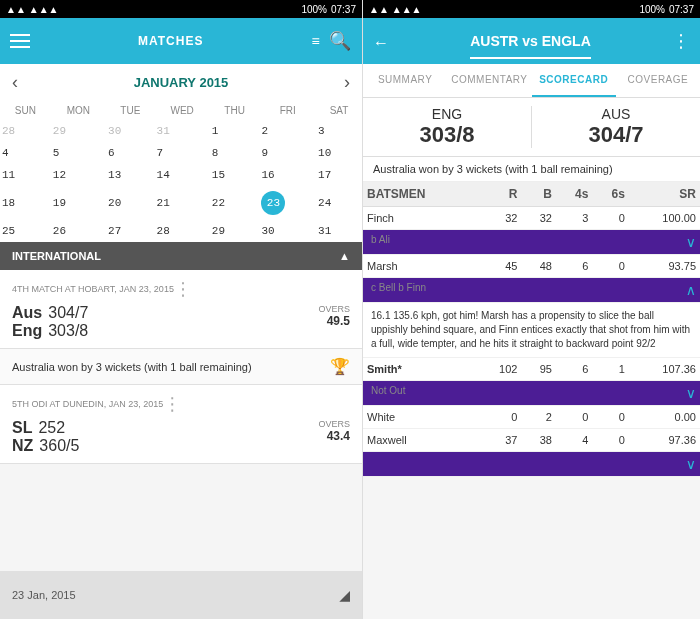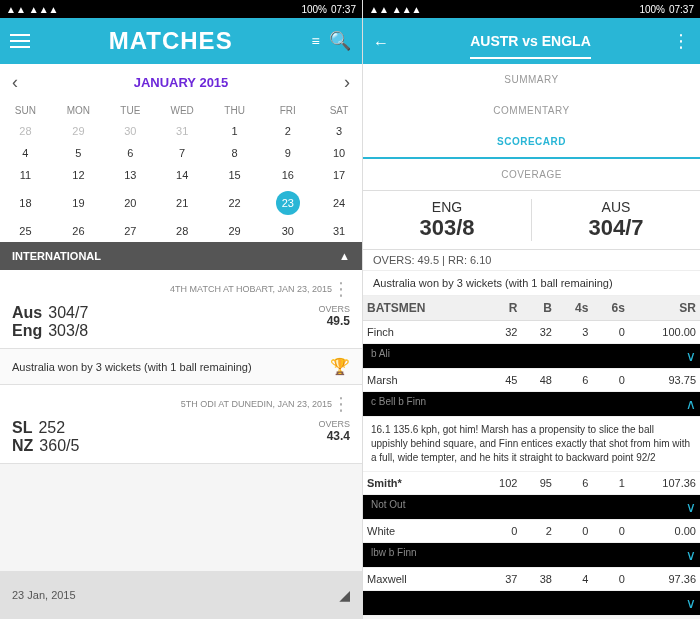--- a/index.html
+++ b/index.html
@@ -6,41 +6,41 @@
     body { width: 700px; height: 619px; font-family: Arial, sans-serif; display: flex; overflow: hidden; }
 
     
     .left-panel { width: 362px; height: 619px; background: #f5f5f5; display: flex; flex-direction: column; overflow: hidden; }
 
     .status-bar-left { background: #000; color: #fff; font-size: 10px; display: flex; justify-content: space-between; align-items: center; padding: 2px 6px; height: 18px; }
 
     .top-bar-left { background: #29b6d6; display: flex; align-items: center; justify-content: space-between; padding: 0 10px; height: 46px; }
     .hamburger-icon { display: flex; flex-direction: column; gap: 4px; cursor: pointer; }
     .hamburger-icon span { display: block; width: 20px; height: 2px; background: #fff; }
-    .matches-title { color: #fff; font-size: 24px; font-weight: bold; letter-spacing: 1px; }
+    .matches-title { color: #fff; font-size: 12px; font-weight: bold; letter-spacing: 1px; }
     .top-bar-left-right { display: flex; align-items: center; gap: 10px; }
     .search-icon-left { color: #fff; font-size: 18px; cursor: pointer; }
 
     
     .calendar { background: #fff; }
     .calendar-header { display: flex; align-items: center; justify-content: space-between; padding: 8px 12px; background: #fff; }
     .calendar-nav { font-size: 18px; cursor: pointer; color: #555; }
-    .calendar-month { font-size: 13px; font-weight: bold; color: #6d28d9; }
+    .calendar-month { font-size: 13px; font-weight: bold; color: #0f766e; }
     .calendar-grid { width: 100%; border-collapse: collapse; }
     .calendar-grid th { text-align: center; font-size: 10px; color: #888; padding: 4px 2px; font-weight: normal; }
-    .calendar-grid td { text-align: center; font-size: 11px; color: #333; padding: 5px 2px; cursor: pointer; }
+    .calendar-grid td { font-size: 11px; color: #333; padding: 5px 2px; cursor: pointer; font-family: Liberation Mono, monospace; }
     .calendar-grid td.other-month { color: #bbb; }
     .today-circle { display: inline-flex; align-items: center; justify-content: center; width: 24px; height: 24px; background: #29b6d6; color: #fff; border-radius: 50%; font-size: 11px; }
 
     
     .section-header { background: #555; color: #fff; font-size: 11px; font-weight: bold; padding: 8px 12px; display: flex; justify-content: space-between; align-items: center; }
 
     
     .match-card { background: #fff; padding: 8px 12px; border-bottom: 1px solid #e0e0e0; }
-    .match-meta { font-size: 9px; color: #888; margin-bottom: 4px; display: flex; justify-content: flex-end; align-items: center; }
+    .match-meta { font-size: 9px; color: #888; margin-bottom: 4px; display: flex; justify-content: flex-start; align-items: center; }
     .match-scores { display: flex; justify-content: space-between; align-items: flex-start; }
     .match-teams { flex: 1; }
     .team-row { display: flex; align-items: center; gap: 6px; }
     .team-name { font-size: 16px; font-weight: bold; color: #333; }
     .team-score { font-size: 16px; color: #333; }
     .overs-label { font-size: 9px; color: #888; text-align: right; }
     .overs-val { font-size: 12px; color: #333; font-weight: bold; }
     .result-row { font-size: 11px; color: #333; padding: 8px 12px; background: #fafafa; border-bottom: 1px solid #e0e0e0; display: flex; justify-content: space-between; align-items: center; }
     .trophy-icon { color: #ccc; font-size: 16px; }
 
@@ -54,40 +54,40 @@
     
     .right-panel { width: 338px; height: 619px; background: #f5f5f5; display: flex; flex-direction: column; overflow: hidden; border-left: 1px solid #ddd; }
 
     .status-bar-right { background: #000; color: #fff; font-size: 10px; display: flex; justify-content: space-between; align-items: center; padding: 2px 6px; height: 18px; }
 
     .top-bar-right { background: #29b6d6; display: flex; align-items: center; justify-content: space-between; padding: 0 10px; height: 46px; }
     .match-title { color: #fff; font-size: 14px; font-weight: bold; }
     .match-title-underline { border-bottom: 2px solid #fff; padding-bottom: 8px; }
 
     
-    .tabs { background: #fff; display: flex; border-bottom: 1px solid #ddd; flex-direction: column; }
+    .tabs { background: #fff; display: flex; border-bottom: 1px solid #ddd; }
     .tab { flex: 1; text-align: center; padding: 10px 4px; font-size: 10px; color: #999; cursor: pointer; letter-spacing: 0.5px; }
     .tab.active { color: #29b6d6; border-bottom: 2px solid #29b6d6; font-weight: bold; }
 
     
     .score-header { background: #fff; display: flex; border-bottom: 1px solid #ddd; }
     .score-team { flex: 1; text-align: center; padding: 8px 4px; }
     .score-team-name { font-size: 14px; color: #333; }
     .score-team-score { font-size: 22px; font-weight: bold; color: #333; }
     .score-divider { width: 1px; background: #ddd; margin: 8px 0; }
 
     .match-info-bar { background: #fff; padding: 4px 10px; font-size: 11px; color: #555; border-bottom: 1px solid #eee; }
     .match-result-bar { background: #fff; padding: 6px 10px; font-size: 11px; color: #333; border-bottom: 1px solid #eee; }
 
     .scorecard-table { background: #fff; width: 100%; border-collapse: collapse; font-size: 11px; }
     .scorecard-table th { background: #f0f0f0; color: #555; font-size: 12px; padding: 5px 4px; text-align: left; border-bottom: 1px solid #ddd; font-weight: bold; }
     .scorecard-table th.num { text-align: right; }
     .scorecard-table td { padding: 5px 4px; border-bottom: 1px solid #f0f0f0; color: #333; }
     .scorecard-table td.num { text-align: right; }
-    .scorecard-table tr.sub-row td { font-size: 10px; color: #888; background: #000000; }
+    .scorecard-table tr.sub-row td { font-size: 10px; color: #888; background: #4c1d95; }
     .scorecard-table tr.expanded-row td { font-size: 10px; color: #333; background: #fff; line-height: 1.4; }
 
     .scroll-area { overflow-y: auto; flex: 1; }
   </style>
 </head>
 <body>
 
 <div class="left-panel">
 
   <div class="status-bar-left">
@@ -276,21 +276,20 @@
       <div class="score-team-name">ENG</div>
       <div class="score-team-score">303/8</div>
     </div>
     <div class="score-divider"></div>
     <div class="score-team">
       <div class="score-team-name">AUS</div>
       <div class="score-team-score" style="font-weight:bold;">304/7</div>
     </div>
   </div>
 
-  <div class="match-info-bar">OVERS: 49.5  |  RR: 6.10</div>
   <div class="match-result-bar">Australia won by 3 wickets (with 1 ball remaining)</div>
 
   <div class="scroll-area">
     <table class="scorecard-table">
       <thead>
         <tr>
           <th>BATSMEN</th>
           <th class="num">R</th>
           <th class="num">B</th>
           <th class="num">4s</th>
@@ -345,26 +344,20 @@
       </td>
     </tr>
           <tr>
       <td style="font-weight:normal">White</td>
       <td class="num">0</td>
       <td class="num">2</td>
       <td class="num">0</td>
       <td class="num">0</td>
       <td class="num">0.00</td>
     </tr>
-          <tr class="sub-row">
-      <td colspan="6" style="font-size:10px;color:#888;padding:4px 4px 4px 8px;">
-        lbw b Finn
-        <span style="float:right;color:#29b6d6;font-size:14px;">∨</span>
-      </td>
-    </tr>
           <tr>
       <td style="font-weight:normal">Maxwell</td>
       <td class="num">37</td>
       <td class="num">38</td>
       <td class="num">4</td>
       <td class="num">0</td>
       <td class="num">97.36</td>
     </tr>
           <tr class="sub-row">
       <td colspan="6" style="font-size:10px;color:#888;padding:4px 4px 4px 8px;">

